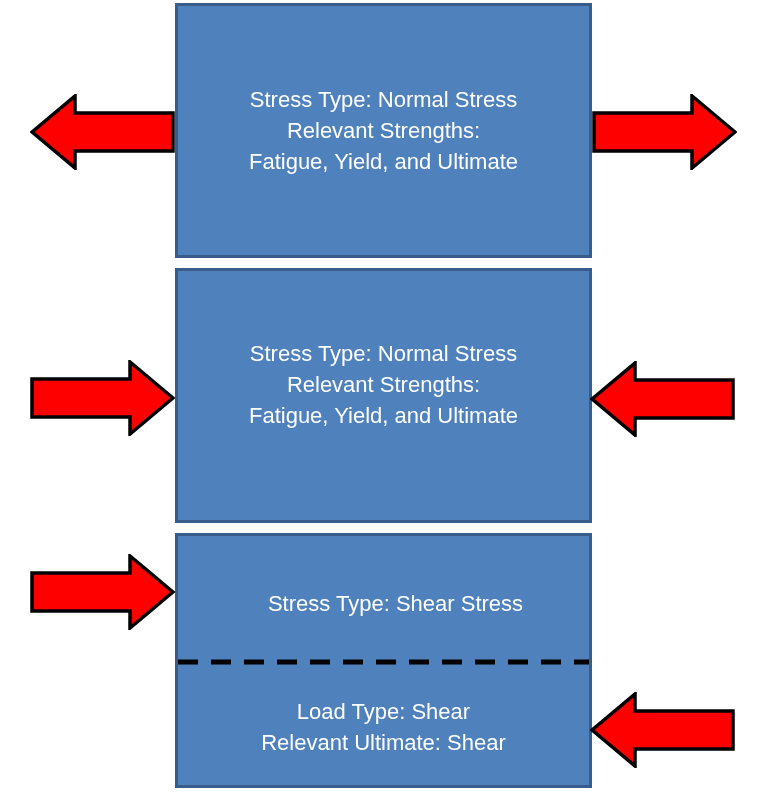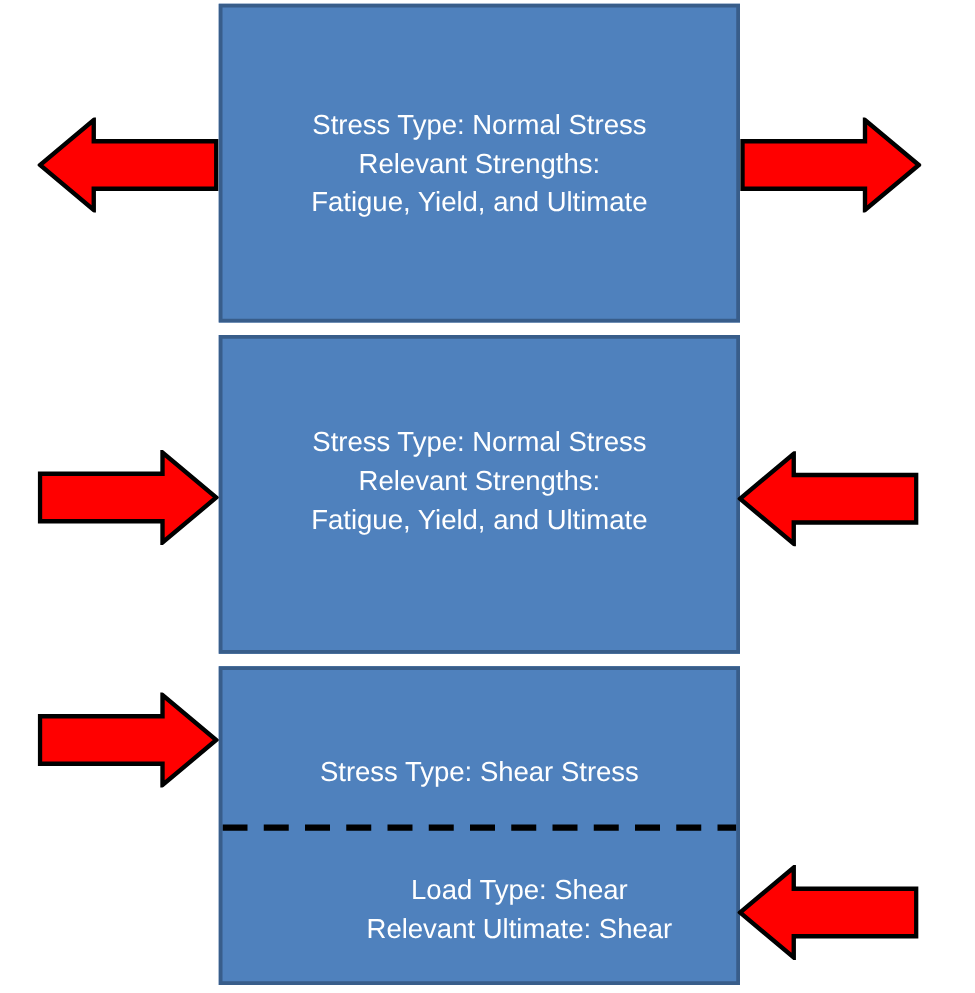--- a/index.html
+++ b/index.html
@@ -34,42 +34,42 @@
   .box-center {
     display: flex;
     align-items: center;
     justify-content: center;
   }
   .box-text { width: 100%; }
   #box-compression .box-text { padding-bottom: 22px; }
   .shear-top-label {
     position: absolute;
     left: 0;
-    top: 66px;
+    top: 52px;
     width: 100%;
+    padding-left: 12px;
   }
   .shear-divider {
     position: absolute;
     left: 0;
     top: 123px;
     width: 100%;
     height: 6px;
     display: block;
   }
   .shear-divider line {
     stroke: var(--divider, #000000);
     stroke-width: 5;
     stroke-dasharray: 20 13;
   }
   .shear-bottom-text {
     position: absolute;
     left: 0;
     top: 160px;
     width: 100%;
-    margin-left: 32px;
   }
   .arrow {
     position: absolute;
     width: 145px;
     height: 76px;
   }
   .arrow svg { display: block; }
   .arrow[data-dir="left"] svg { transform: scaleX(-1); }
   .arrow polygon {
     fill: var(--arrow_fill, #FF0000);

